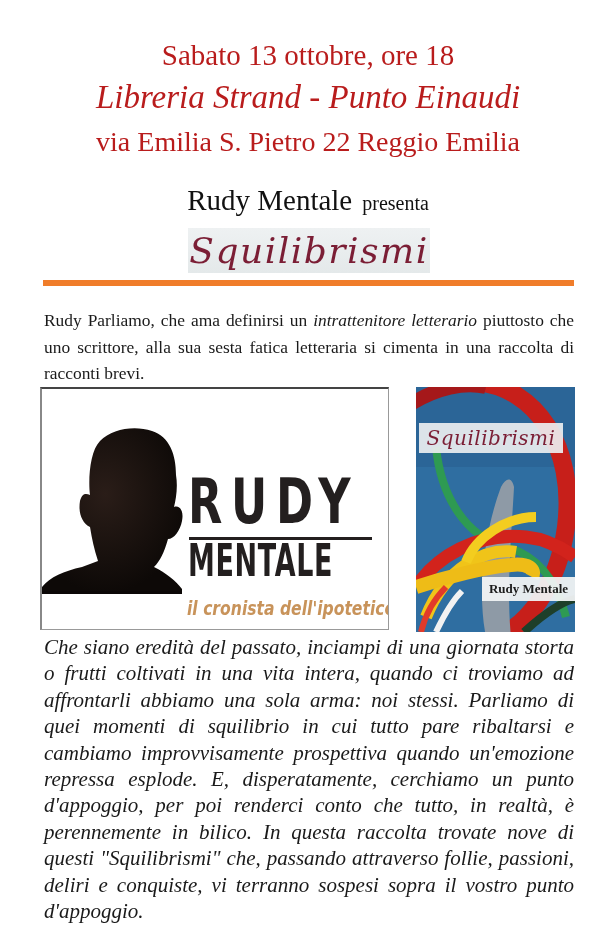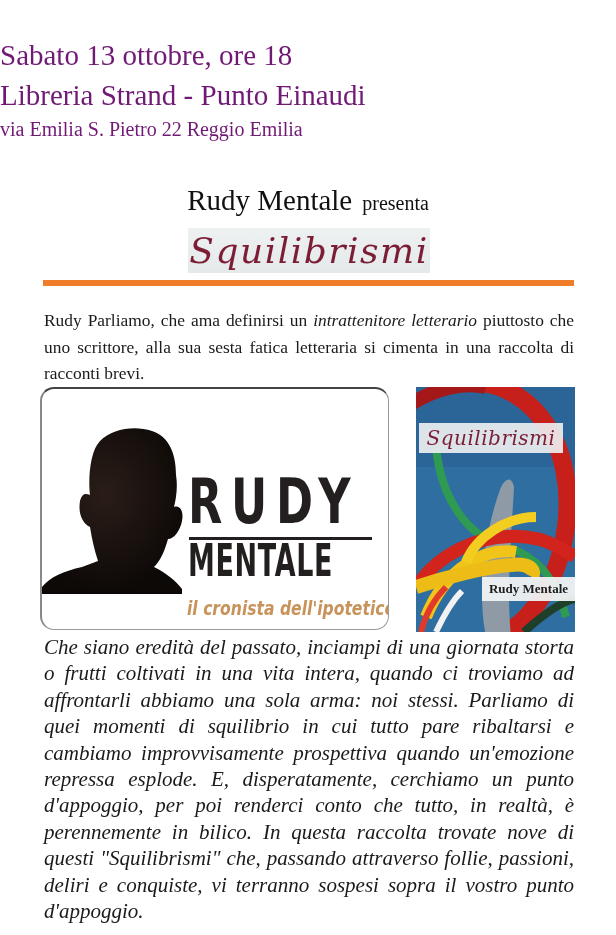--- a/index.html
+++ b/index.html
@@ -1,37 +1,37 @@
 <!DOCTYPE html>
 <html><head>
 <meta charset="utf-8">
 <style>
   html, body { margin: 0; padding: 0; background: #ffffff; }
   body { width: 616px; height: 935px; position: relative; overflow: hidden;
          font-family: "Liberation Serif", "DejaVu Serif", serif; color: #1a1a1a; }
   .abs { position: absolute; }
-  .head-line { left: 0; width: 616px; text-align: left; color: #701a75; white-space: nowrap; }
+  .head-line { left: 0; width: 616px; text-align: center; color: #b91c1c; white-space: nowrap; }
   #h1 { top: 39px; font-size: 29px; }
-  #h2 { top: 79px; font-size: 29px; }
-  #h3 { top: 118px; font-size: 20px; }
+  #h2 { top: 79px; font-size: 33px; font-style: italic; }
+  #h3 { top: 126px; font-size: 28px; }
   #presenter { top: 184px; left: 0; width: 616px; text-align: center; white-space: nowrap; color: #111; }
   #presenter .name { font-size: 29px; }
   #presenter .verb { font-size: 20px; margin-left: 10px; }
   #banner { left: 188px; top: 228px; width: 242px; height: 45px;
             background: linear-gradient(180deg, #eef1f2 0%, #e4e9ea 100%);
             display: flex; align-items: center; justify-content: center; }
   #banner span { font-style: italic; font-size: 36px; color: #7b1e35; letter-spacing: 1.5px;
                  font-family: "DejaVu Serif", serif; font-weight: normal; }
   #rule { left: 43px; top: 280px; width: 531px; height: 6px; background: #f07d2a; }
   #intro { left: 44px; top: 307px; width: 530px; font-size: 17.4px; line-height: 26.5px;
            text-align: justify; text-align-last: left; }
   #intro em { }
   #logo-box { left: 40px; top: 387px; width: 349px; height: 243px; background: #fff;
               border-top: 2px solid #444; border-left: 2px solid #888;
-              border-right: 1px solid #999; border-bottom: 1px solid #999; box-sizing: border-box; overflow: hidden; border-radius: 14px; }
+              border-right: 1px solid #999; border-bottom: 1px solid #999; box-sizing: border-box; overflow: hidden; }
   #logo-box svg { position: absolute; left: 0; top: 0; }
   .logo-rudy { position: absolute; left: 146px; top: 82px; font-family: "DejaVu Sans", sans-serif; font-weight: bold;
                font-size: 62px; color: #231f1f; letter-spacing: 12px; transform: scaleX(0.72); transform-origin: left top; line-height: 1; }
   .logo-mentale { position: absolute; left: 146px; top: 149px; font-family: "DejaVu Sans", sans-serif; font-weight: bold;
                   font-size: 45px; color: #231f1f; letter-spacing: 1px; transform: scaleX(0.6); transform-origin: left top; line-height: 1; }
   .logo-rule { position: absolute; left: 147px; top: 148px; width: 183px; height: 3px; background: #231f1f; }
   .logo-tag { position: absolute; left: 145px; top: 209px; font-family: "DejaVu Sans", sans-serif; font-style: italic; font-weight: bold;
               font-size: 20px; color: #c8935a; transform: scaleX(0.78); transform-origin: left top; white-space: nowrap; line-height: 1; }
   #cover { left: 416px; top: 387px; width: 159px; height: 245px; overflow: hidden; background: #2f6ea1; }
   #cover svg { position: absolute; left: 0; top: 0; }

